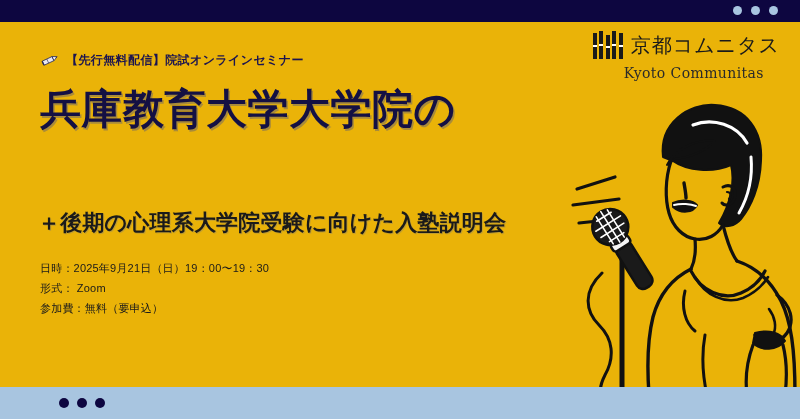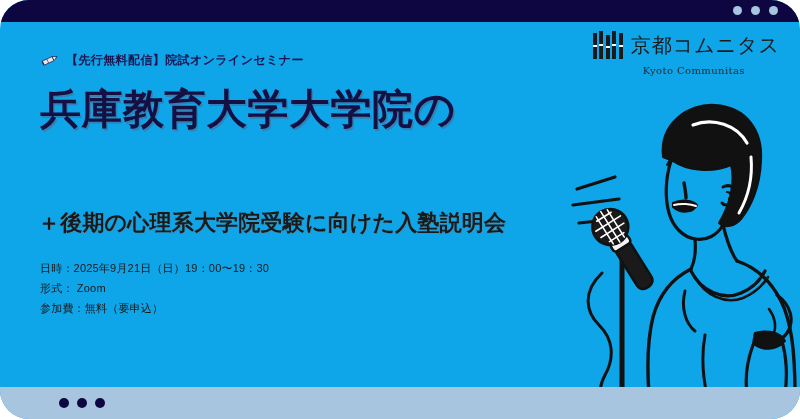--- a/index.html
+++ b/index.html
@@ -5,24 +5,23 @@
 <style>
   html, body {
     margin: 0;
     padding: 0;
     background: #ffffff;
   }
   .banner {
     position: relative;
     width: 800px;
     height: 419px;
-    background: #0ea5e9;
+    background: #eab308;
     overflow: hidden;
     font-family: "Liberation Sans", "DejaVu Sans", sans-serif;
-    border-radius: 29px;
   }
 
   
   .top-bar {
     position: absolute;
     left: 0; top: 0;
     width: 800px;
     height: 22px;
     background: #0d0640;
   }
@@ -104,21 +103,21 @@
   .logo-jp {
     font-family: "DejaVu Serif", "Liberation Serif", serif;
     font-size: 20px;
     letter-spacing: 1px;
     color: #1a1a1a;
     line-height: 1;
     white-space: nowrap;
   }
   .logo-en {
     font-family: "DejaVu Serif", "Liberation Serif", serif;
-    font-size: 10px;
+    font-size: 14px;
     color: #2a2a2a;
     letter-spacing: 0.4px;
     margin-top: 6px;
     margin-left: 15px;
     white-space: nowrap;
   }
 
   
   .eyebrow {
     position: absolute;

